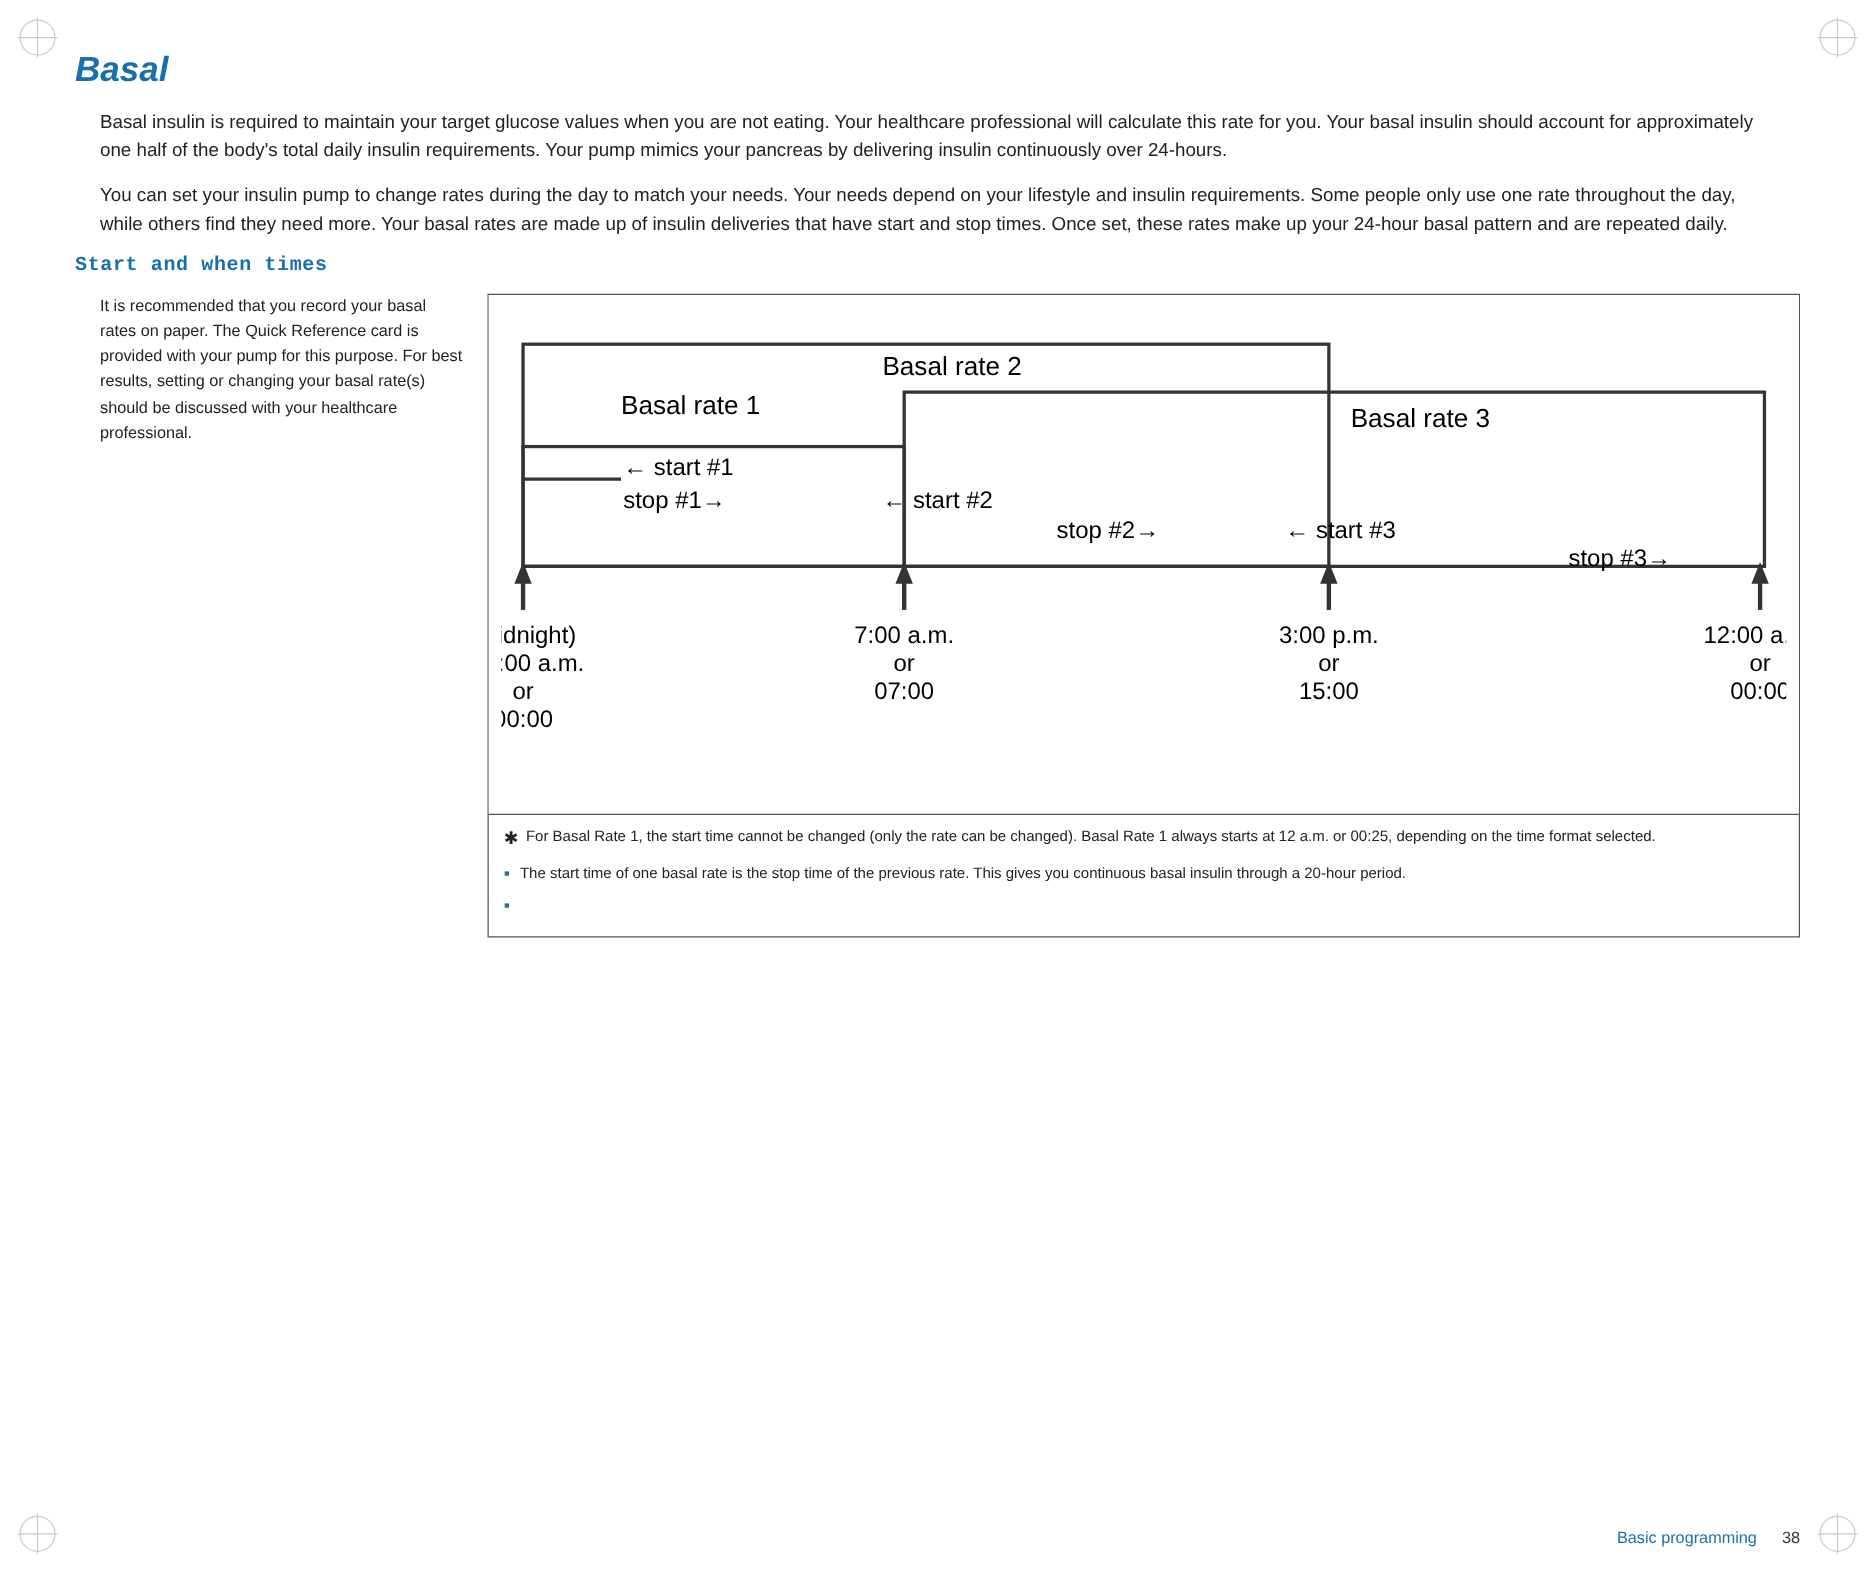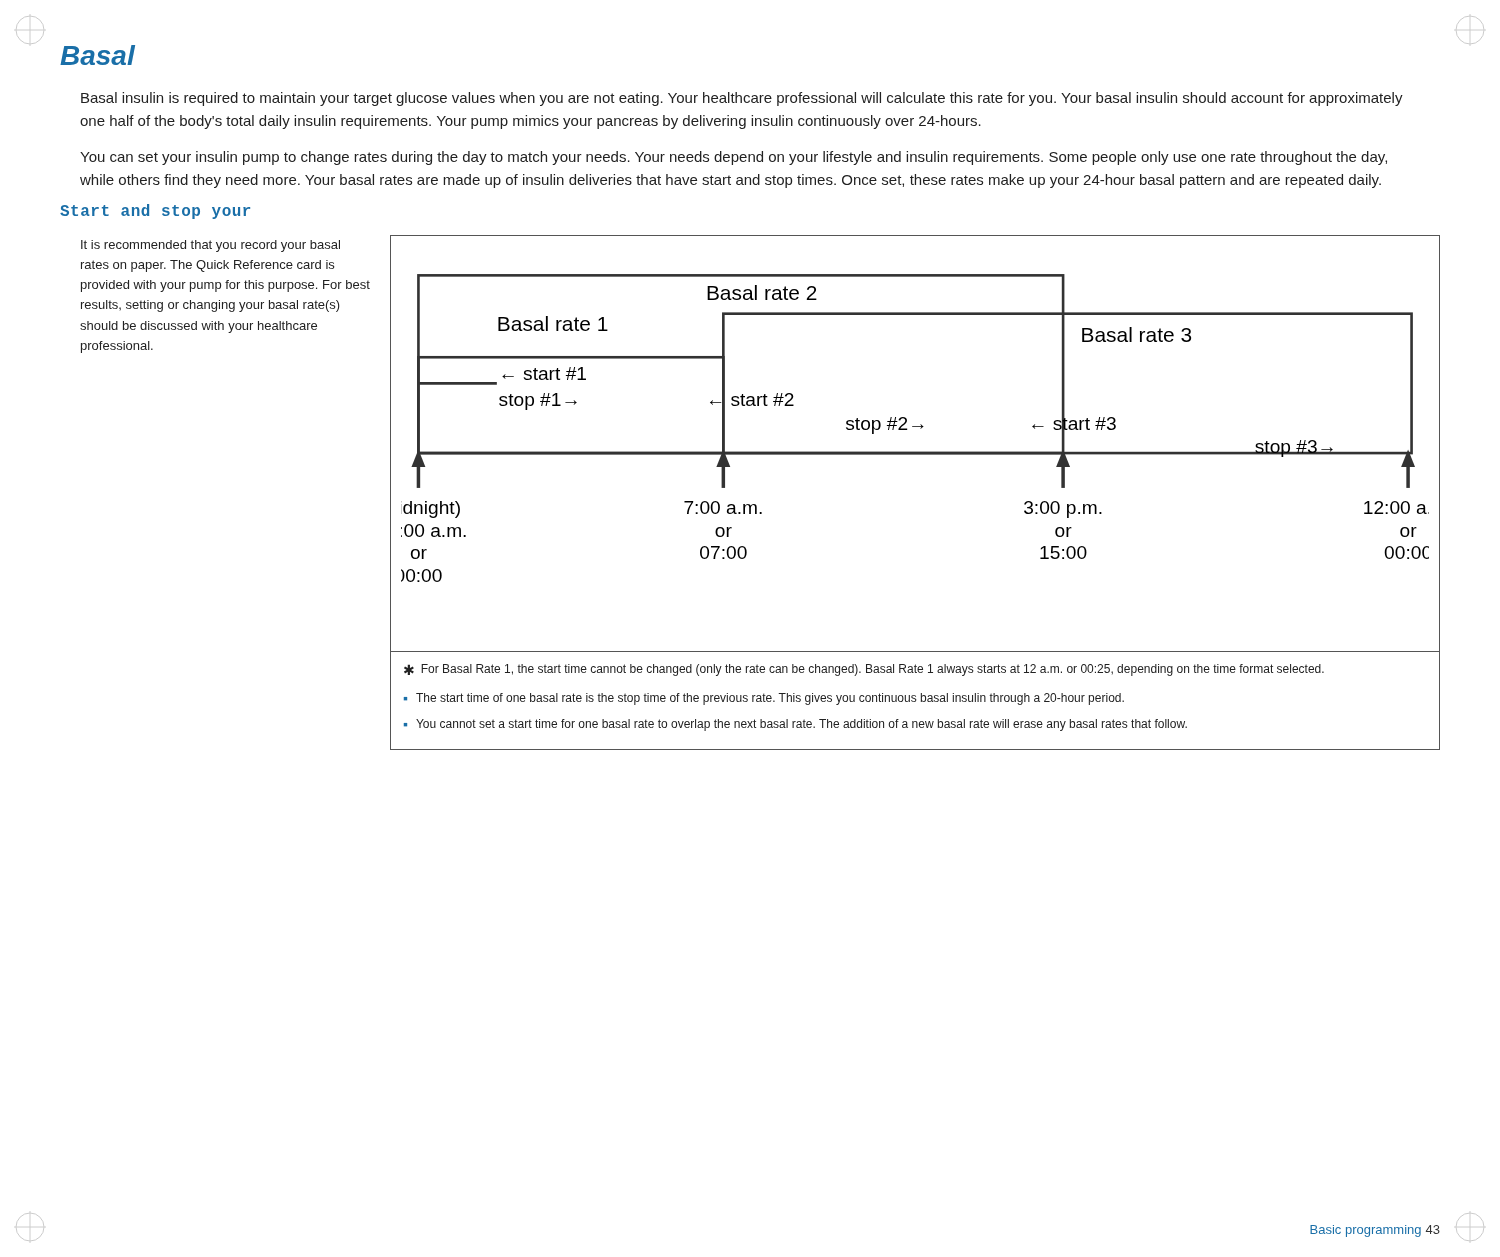--- a/index.html
+++ b/index.html
@@ -122,21 +122,21 @@
 
     
     .page-footer {
       position: absolute;
       bottom: 20px;
       right: 60px;
       font-size: 13px;
       color: #1a6fa8;
       display: flex;
       align-items: center;
-      gap: 4px;
+      gap: 20px;
     }
 
     .footer-page-num {
       color: #333;
       font-size: 13px;
     }
   </style>
 </head>
 <body>
 
@@ -168,21 +168,21 @@
       <line x1="4" y1="20" x2="36" y2="20" stroke="#ccc" stroke-width="1"></line>
     </svg>
 </div>
 
 <div class="page-content">
   <h1 class="basal-title">Basal</h1>
 
   <p class="intro-text">Basal insulin is required to maintain your target glucose values when you are not eating. Your healthcare professional will calculate this rate for you. Your basal insulin should account for approximately one half of the body's total daily insulin requirements. Your pump mimics your pancreas by delivering insulin continuously over 24-hours.</p>
   <p class="intro-text">You can set your insulin pump to change rates during the day to match your needs. Your needs depend on your lifestyle and insulin requirements. Some people only use one rate throughout the day, while others find they need more. Your basal rates are made up of insulin deliveries that have start and stop times. Once set, these rates make up your 24-hour basal pattern and are repeated daily.</p>
 
-  <h2 class="section-title">Start and stop your</h2>
+  <h2 class="section-title">Start and when times</h2>
 
   <div class="two-col">
     <div class="left-col">
       <p>It is recommended that you record your basal rates on paper. The Quick Reference card is provided with your pump for this purpose. For best results, setting or changing your basal rate(s) should be discussed with your healthcare professional.</p>
     </div>
 
     <div class="right-col">
       <div class="diagram-area">
 
         <svg viewBox="0 0 590 230" width="100%" style="display:block;">
@@ -248,23 +248,22 @@
           <span>For Basal Rate 1, the start time cannot be changed (only the rate can be changed). Basal Rate 1 always starts at 12 a.m. or 00:25, depending on the time format selected.</span>
         </div>
 
         <div class="note-bullet">
           <span class="bullet-sym">▪</span>
           <span>The start time of one basal rate is the stop time of the previous rate. This gives you continuous basal insulin through a 20-hour period.</span>
         </div>
 
         <div class="note-bullet">
           <span class="bullet-sym">▪</span>
-          <span>You cannot set a start time for one basal rate to overlap the next basal rate. The addition of a new basal rate will erase any basal rates that follow.</span>
         </div>
       </div>
     </div>
   </div>
 </div>
 
 <div class="page-footer">
   <span style="color:#1a6fa8; font-size:13px;">Basic programming</span>
-  <span class="footer-page-num">43</span>
+  <span class="footer-page-num">38</span>
 </div>
 
 </body></html>

